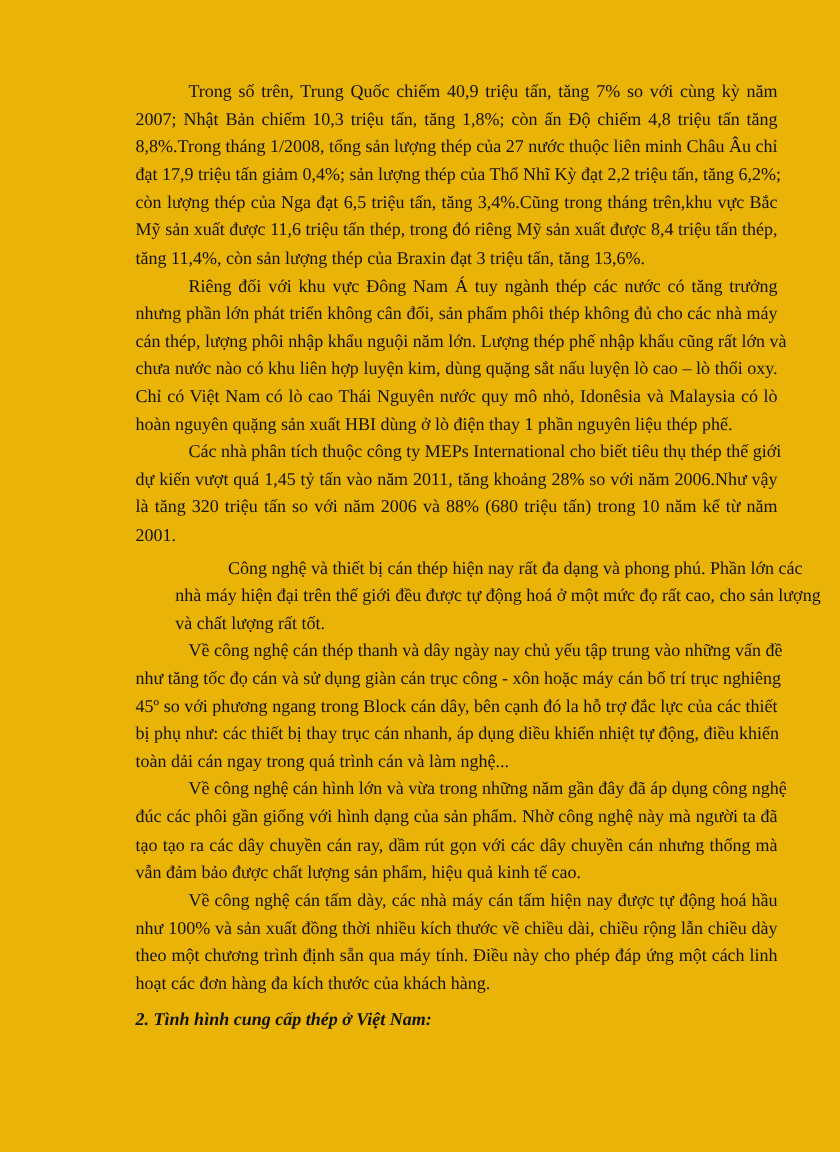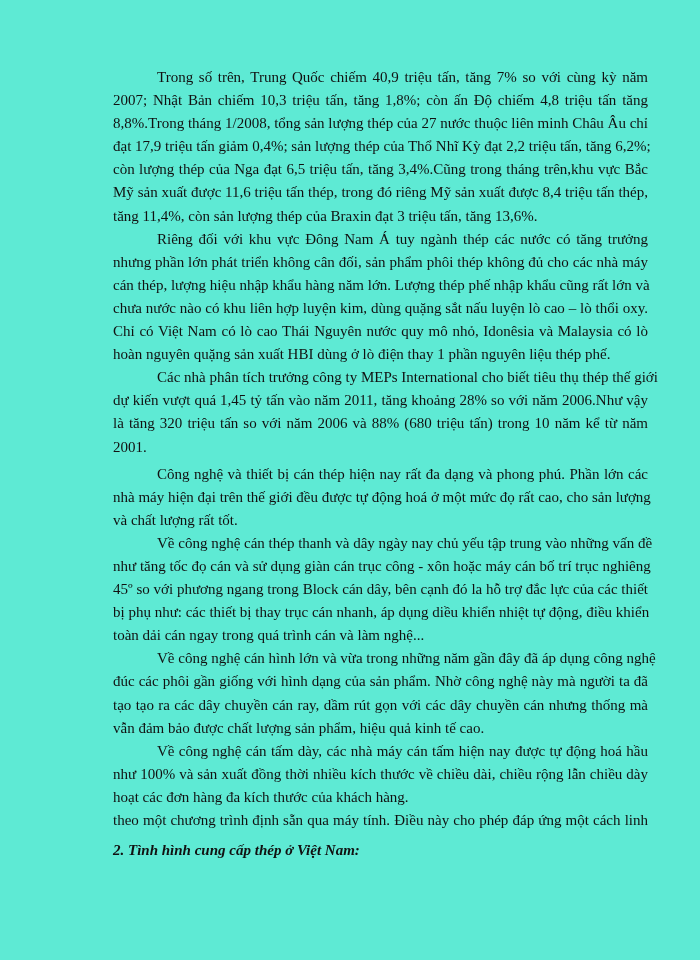--- a/index.html
+++ b/index.html
@@ -14,32 +14,32 @@
     position: relative;
     font-family: "Liberation Serif", "DejaVu Serif", serif;
     color: #111111;
   }
   .page {
     position: absolute;
     left: 0;
     top: 0;
     width: 700px;
     height: 960px;
-    background: #5eead4;
+    background: #eab308;
   }
   .text-block {
     position: absolute;
     left: 113px;
     top: 66px;
     width: 535px;
     font-size: 15px;
     line-height: 23.1px;
   }
   .para { margin: 0; }
-  .para.gap-before { margin-top: 4px; }
+  .para.gap-before { margin-top: 4px; margin-left: 33px; }
   .line {
     display: block;
     white-space: nowrap;
     text-align: justify;
     text-align-last: justify;
     height: 23.1px;
     overflow: visible;
   }
   .line.first { padding-left: 44px; }
   .line.last {
@@ -66,28 +66,28 @@
       <span class="line">8,8%.Trong tháng 1/2008, tổng sản lượng thép của 27 nước thuộc liên minh Châu Âu chỉ</span>
       <span class="line">đạt 17,9 triệu tấn giảm 0,4%; sản lượng thép của Thổ Nhĩ Kỳ đạt 2,2 triệu tấn, tăng 6,2%;</span>
       <span class="line">còn lượng thép của Nga đạt 6,5 triệu tấn, tăng 3,4%.Cũng trong tháng trên,khu vực Bắc</span>
       <span class="line">Mỹ sản xuất được 11,6 triệu tấn thép, trong đó riêng Mỹ sản xuất được 8,4 triệu tấn thép,</span>
       <span class="line last">tăng 11,4%, còn sản lượng thép của Braxin đạt 3 triệu tấn, tăng 13,6%.</span>
     </div>
 
     <div class="para">
       <span class="line first">Riêng đối với khu vực Đông Nam Á tuy ngành thép các nước có tăng trưởng</span>
       <span class="line">nhưng phần lớn phát triển không cân đối, sản phẩm phôi thép không đủ cho các nhà máy</span>
-      <span class="line">cán thép, lượng hiệu nhập khẩu hàng năm lớn. Lượng thép phế nhập khẩu cũng rất lớn và</span>
+      <span class="line">cán thép, lượng phôi nhập khẩu nguội năm lớn. Lượng thép phế nhập khẩu cũng rất lớn và</span>
       <span class="line">chưa nước nào có khu liên hợp luyện kim, dùng quặng sắt nấu luyện lò cao – lò thổi oxy.</span>
       <span class="line">Chỉ có Việt Nam có lò cao Thái Nguyên nước quy mô nhỏ, Idonêsia và Malaysia có lò</span>
       <span class="line last">hoàn nguyên quặng sản xuất HBI dùng ở lò điện thay 1 phần nguyên liệu thép phế.</span>
     </div>
 
     <div class="para">
-      <span class="line first">Các nhà phân tích trưởng công ty MEPs International cho biết tiêu thụ thép thế giới</span>
+      <span class="line first">Các nhà phân tích thuộc công ty MEPs International cho biết tiêu thụ thép thế giới</span>
       <span class="line">dự kiến vượt quá 1,45 tỷ tấn vào năm 2011, tăng khoảng 28% so với năm 2006.Như vậy</span>
       <span class="line">là tăng 320 triệu tấn so với năm 2006 và 88% (680 triệu tấn) trong 10 năm kể từ năm</span>
       <span class="line last">2001.</span>
     </div>
 
     <div class="para gap-before">
       <span class="line first">Công nghệ và thiết bị cán thép hiện nay rất đa dạng và phong phú. Phần lớn các</span>
       <span class="line">nhà máy hiện đại trên thế giới đều được tự động hoá ở một mức đọ rất cao, cho sản lượng</span>
       <span class="line last">và chất lượng rất tốt.</span>
     </div>
@@ -103,20 +103,20 @@
     <div class="para">
       <span class="line first">Về công nghệ cán hình lớn và vừa trong những năm gần đây đã áp dụng công nghệ</span>
       <span class="line">đúc các phôi gần giống với hình dạng của sản phẩm. Nhờ công nghệ này mà người ta đã</span>
       <span class="line">tạo tạo ra các dây chuyền cán ray, dầm rút gọn với các dây chuyền cán nhưng thống mà</span>
       <span class="line last">vẫn đảm bảo được chất lượng sản phẩm, hiệu quả kinh tế cao.</span>
     </div>
 
     <div class="para">
       <span class="line first">Về công nghệ cán tấm dày, các nhà máy cán tấm hiện nay được tự động hoá hầu</span>
       <span class="line">như 100% và sản xuất đồng thời nhiều kích thước về chiều dài, chiều rộng lẫn chiều dày</span>
+      <span class="line">theo một chương trình định sẵn qua máy tính. Điều này cho phép đáp ứng một cách linh</span>
       <span class="line last">hoạt các đơn hàng đa kích thước của khách hàng.</span>
-      <span class="line">theo một chương trình định sẵn qua máy tính. Điều này cho phép đáp ứng một cách linh</span>
     </div>
 
     <div class="heading">2. Tình hình cung cấp thép ở Việt Nam:</div>
 
   </div>
 </div>
 
 </body></html>

